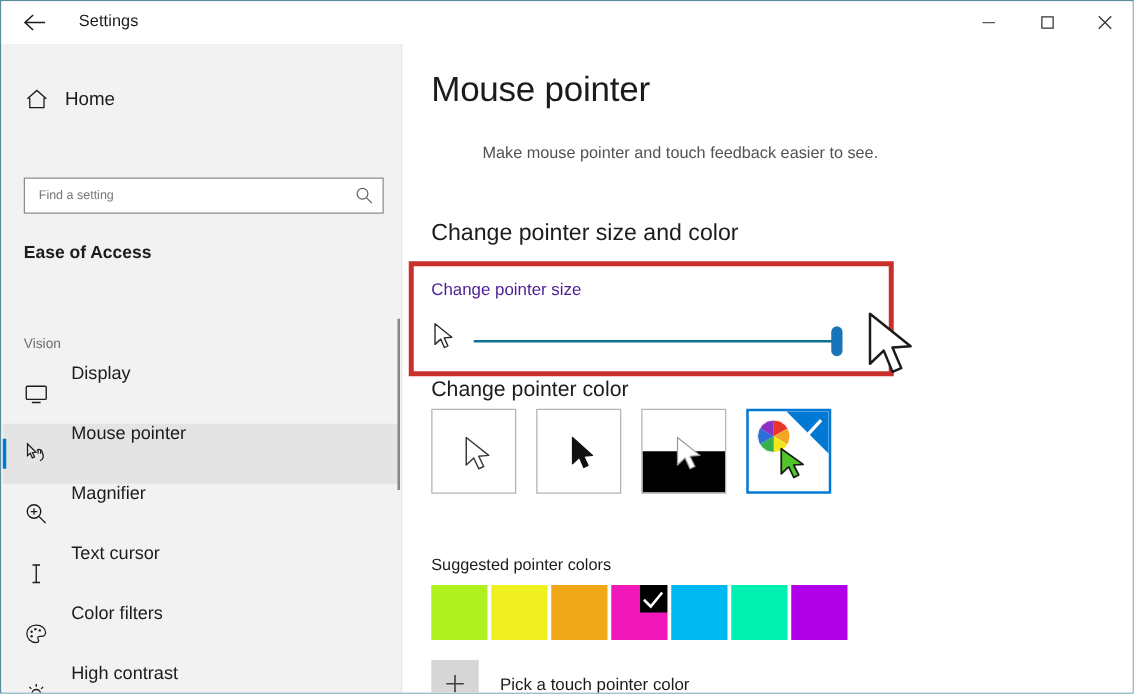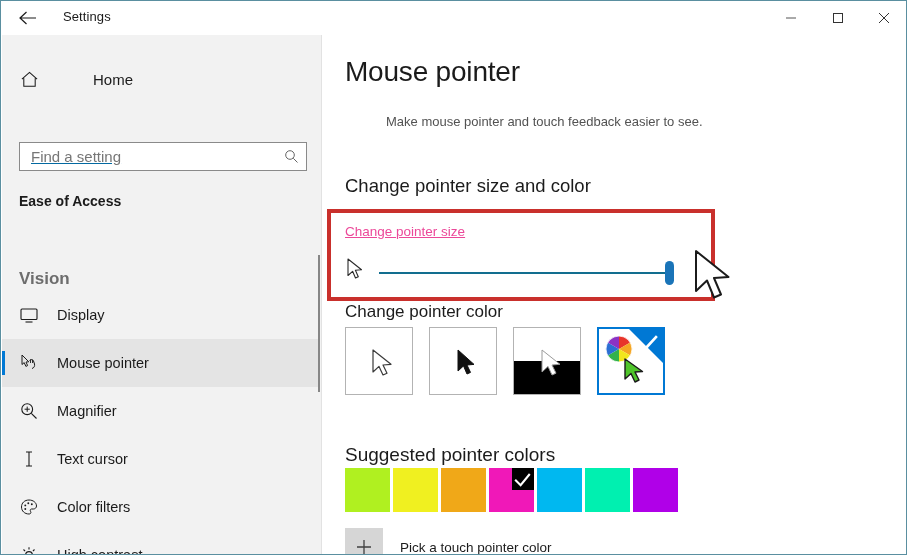--- a/index.html
+++ b/index.html
@@ -67,76 +67,72 @@
     background: #f2f2f2;
     border-right: 1px solid #e2e2e2;
     overflow: hidden;
   }
   #nav-home {
     position: absolute;
     left: 6px; top: 26px;
     width: 300px; height: 36px;
     display: flex; align-items: center;
     cursor: pointer;
-    gap: 41px;
   }
   #nav-home .nav-ico { width: 42px; display: flex; justify-content: center; }
   #nav-home .nav-label {
     font-size: 15px; color: #1b1b1b; margin-left: 2px;
   }
   #search-box {
     position: absolute;
     left: 17px; top: 107px;
     width: 288px; height: 29px;
     background: #ffffff;
     border: 1px solid #8a8a8a;
     display: flex; align-items: center;
     cursor: text;
   }
   #search-input {
     flex: 1;
     border: none; outline: none;
     background: transparent;
     font-family: "Liberation Sans", sans-serif;
-    font-size: 15px;
+    font-size: 10px;
     color: #0369a1;
     padding-left: 11px;
-    text-decoration: underline;
   }
   #search-input::placeholder { color: #767676; }
   #search-icon-wrap {
     width: 30px; display: flex; align-items: center; justify-content: center;
   }
 
   #category-title {
     position: absolute;
     left: 17px; top: 158px;
     font-size: 14px;
     font-weight: bold;
     color: #1b1b1b;
   }
 
   #group-label {
     position: absolute;
     left: 17px; top: 234px;
-    font-size: 17px;
+    font-size: 11px;
     color: #6d6d6d;
-    font-weight: bold;
   }
 
   #nav-list {
     position: absolute;
     left: 0; top: 256px;
     width: 318px;
   }
   .nav-item {
     position: relative;
     height: 48px;
     display: flex;
-    align-items: center;
     padding-left: 17px;
     cursor: pointer;
   }
   .nav-item.selected { background: #e4e4e4; }
   .nav-item.selected::before {
     content: "";
     position: absolute;
     left: 0; top: 12px;
     width: 3px; height: 24px;
     background: #0078d4;
@@ -195,22 +191,21 @@
     width: 388px; height: 92px;
     border: 4px solid #c9302c;
     z-index: 5;
     pointer-events: none;
   }
 
   #label-pointer-size {
     position: absolute;
     left: 23px; top: 189px;
     font-size: 13.5px;
-    color: #ec4899;
-    text-decoration: underline;
+    color: #4c1d95;
   }
 
   
   #slider-row {
     position: absolute;
     left: 23px; top: 218px;
     width: 355px; height: 42px;
   }
   #small-cursor {
     position: absolute;
@@ -277,21 +272,21 @@
   .black-half {
     position: absolute;
     left: 0; bottom: 0;
     width: 100%; height: 50%;
     background: #000000;
   }
 
   #label-suggested {
     position: absolute;
     left: 23px; top: 409px;
-    font-size: 19px;
+    font-size: 13px;
     color: #1b1b1b;
   }
 
   #swatches {
     position: absolute;
     left: 23px; top: 433px;
     display: flex;
     gap: 3px;
   }
   .swatch {

